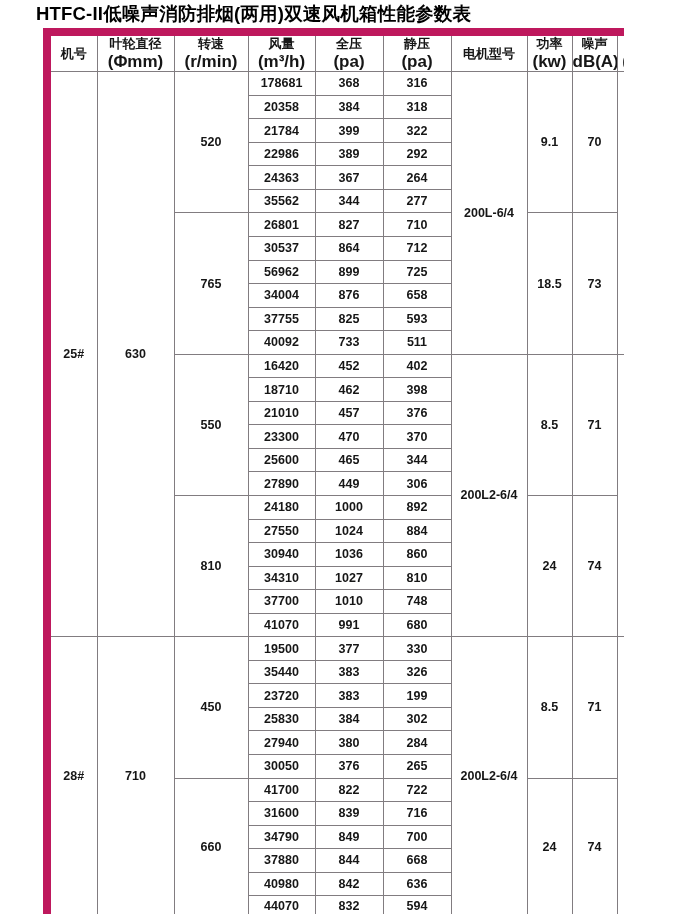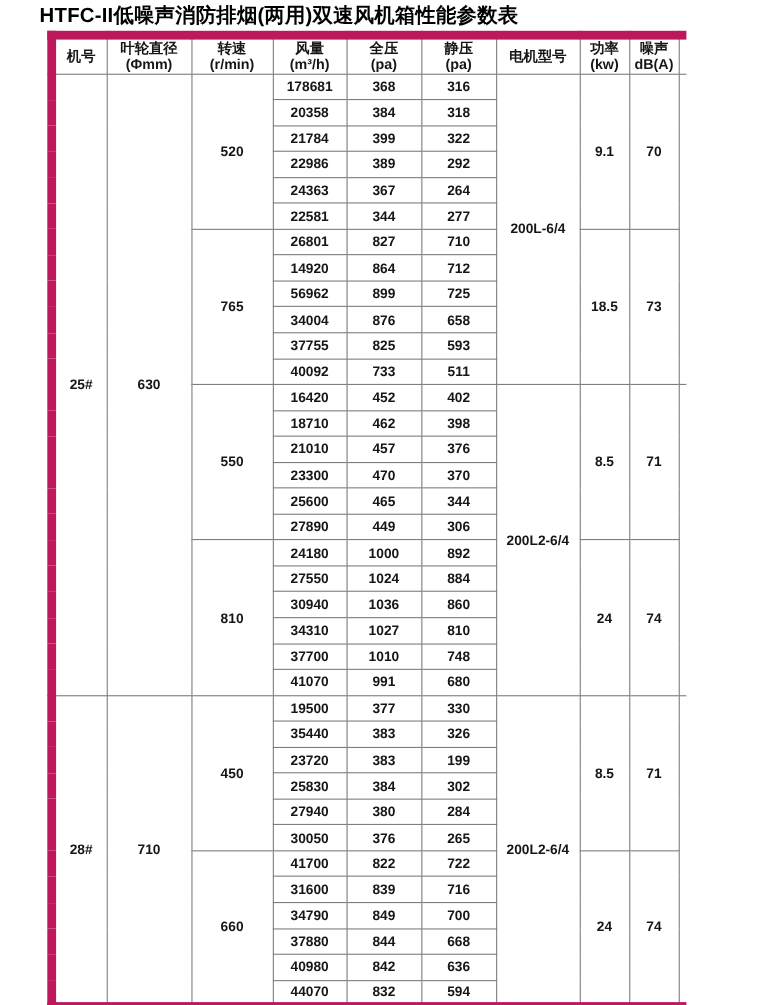--- a/index.html
+++ b/index.html
@@ -23,21 +23,21 @@
   }
   .spec-table th, .spec-table td {
     border: 1px solid #817c80;
     text-align: center; vertical-align: middle;
     padding: 0; color: #161616;
     overflow: hidden; white-space: nowrap;
   }
   .spec-table thead tr { height: 34px; }
   .spec-table thead th { font-weight: bold; }
   .spec-table thead .h1 { font-size: 13px; line-height: 1.2; font-weight: bold; }
-  .spec-table thead .h2 { font-size: 13px; line-height: 1.15; font-weight: bold; }
+  .spec-table thead .h2 { font-size: 17px; line-height: 1.15; font-weight: bold; }
   .spec-table thead .h2:empty { display: none; }
   .spec-table tbody tr { height: 23.55px; }
   .spec-table tbody td { font-size: 12.5px; font-weight: bold; }
 </style>
 </head>
 <body>
 
 <div class="page">
   <div class="title">HTFC-II低噪声消防排烟(两用)双速风机箱性能参数表</div>
 
@@ -125,34 +125,34 @@
           <td>22986</td>
           <td>389</td>
           <td>292</td>
         </tr>
         <tr>
           <td>24363</td>
           <td>367</td>
           <td>264</td>
         </tr>
         <tr>
-          <td>22581</td>
+          <td>35562</td>
           <td>344</td>
           <td>277</td>
         </tr>
         <tr>
           <td rowspan="6">765</td>
           <td>26801</td>
           <td>827</td>
           <td>710</td>
           <td rowspan="6">18.5</td>
           <td rowspan="6">73</td>
         </tr>
         <tr>
-          <td>14920</td>
+          <td>30537</td>
           <td>864</td>
           <td>712</td>
         </tr>
         <tr>
           <td>56962</td>
           <td>899</td>
           <td>725</td>
         </tr>
         <tr>
           <td>34004</td>

